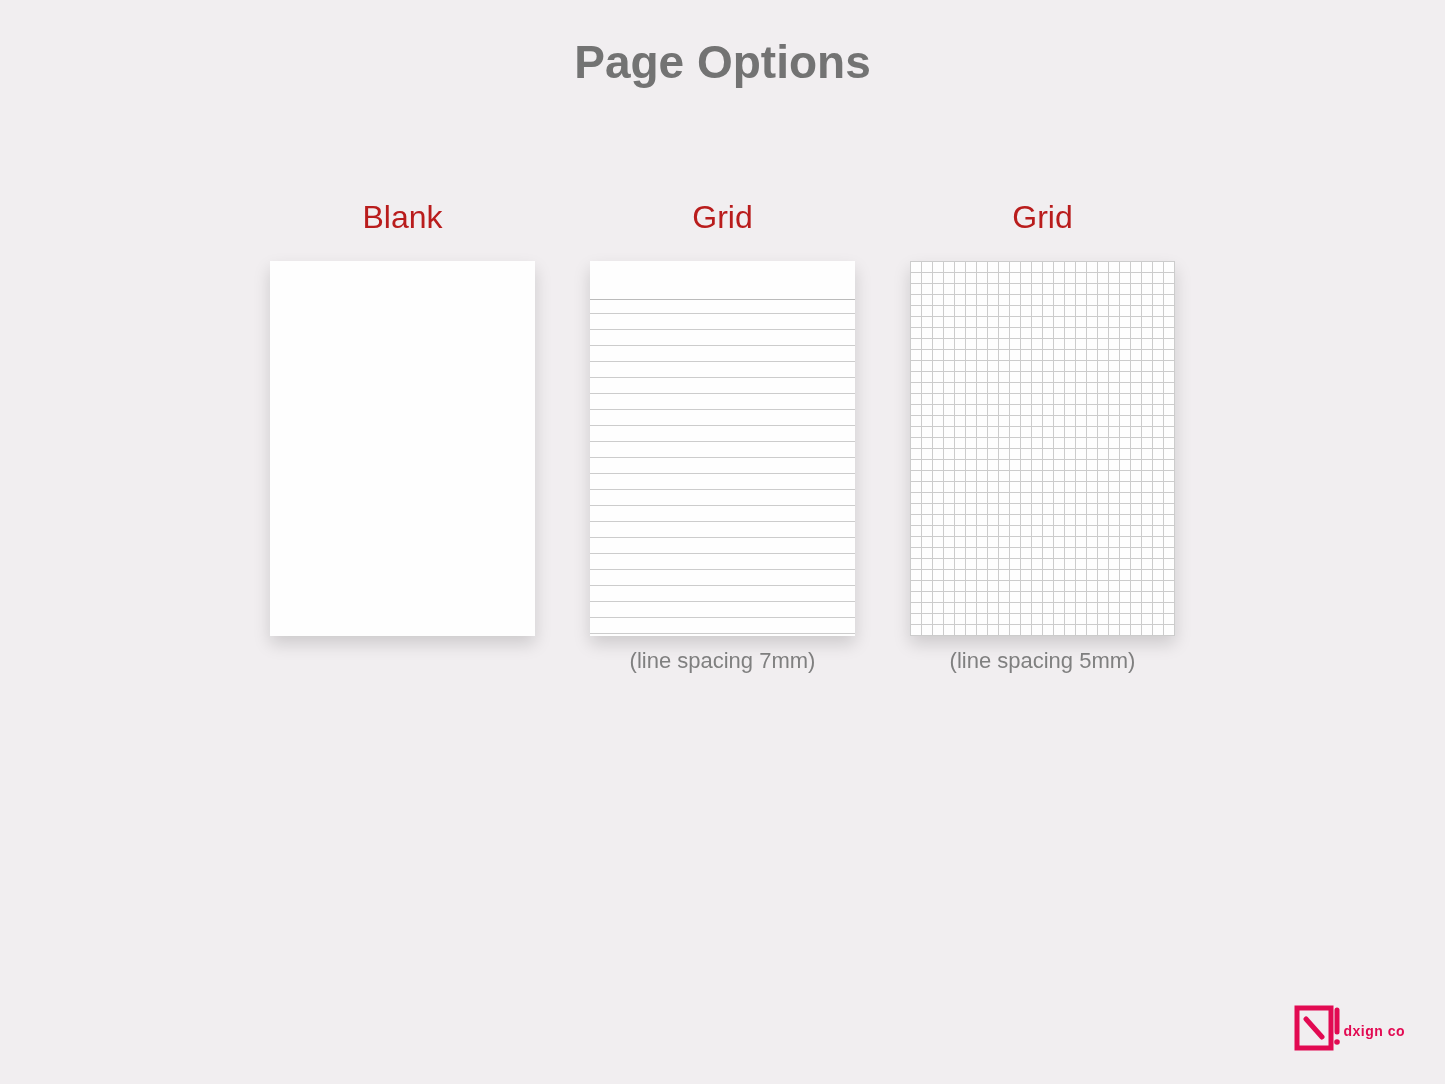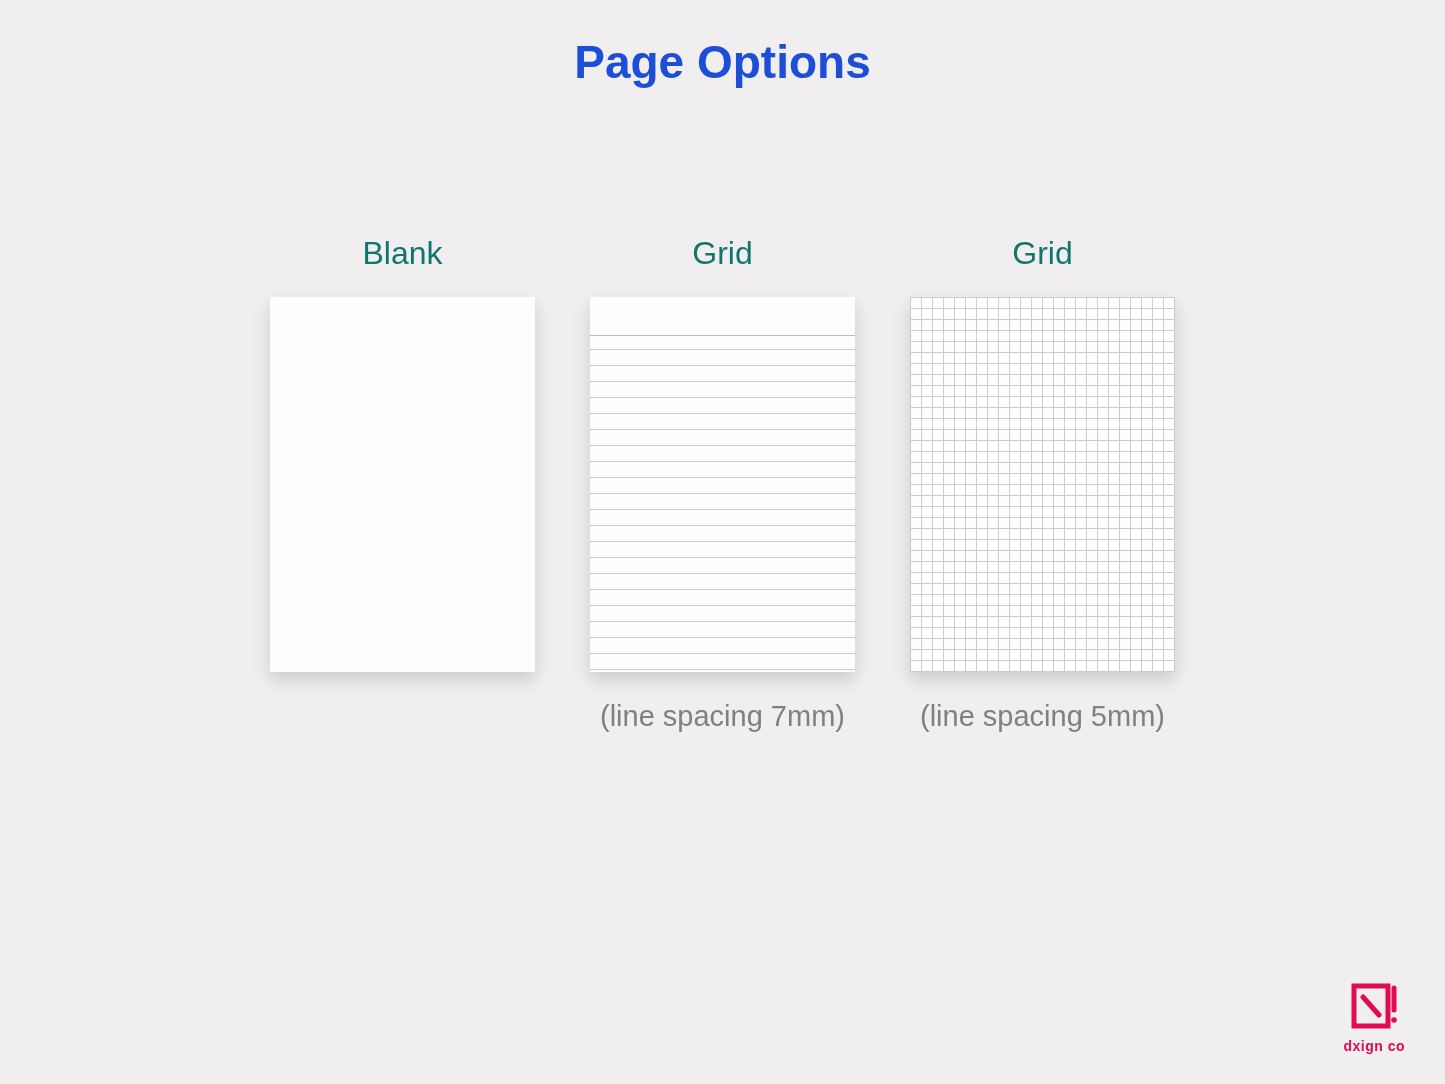--- a/index.html
+++ b/index.html
@@ -8,54 +8,53 @@
     height: 1084px;
     background: #f1eef0;
     font-family: Arial, Helvetica, sans-serif;
     position: relative;
     overflow: hidden;
   }
   .title {
     text-align: center;
     font-size: 46px;
     font-weight: bold;
-    color: #1d4ed8;
+    color: #737373;
     margin-top: 35px;
   }
   .options {
     display: flex;
     justify-content: center;
     gap: 40px;
     margin-top: 110px;
     padding: 0 40px;
   }
   .option {
     display: flex;
     flex-direction: column;
     align-items: center;
     width: 280px;
   }
   .option-label {
     font-size: 32px;
-    color: #0f766e;
+    color: #b91c1c;
     margin-bottom: 25px;
-    margin-top: 36px;
   }
   .page-preview {
     width: 265px;
     height: 375px;
     background: #fefefe;
     box-shadow: 0 8px 16px rgba(0,0,0,0.15);
     position: relative;
     overflow: hidden;
   }
   .option-caption {
-    font-size: 29px;
+    font-size: 22px;
     color: #808080;
-    margin-top: 28px;
+    margin-top: 12px;
     min-height: 30px;
   }
   
   .lined-top {
     position: absolute;
     top: 38px;
     left: 0;
     right: 0;
     height: 1px;
     background: #bbb;
@@ -91,21 +90,21 @@
       linear-gradient(to right, #ccc 1px, transparent 1px),
       linear-gradient(to bottom, #ccc 1px, transparent 1px);
     background-size: 11px 11px;
   }
   
   .logo {
     position: absolute;
     right: 40px;
     bottom: 30px;
     display: flex;
-    flex-direction: column;
+    flex-direction: row;
     align-items: center;
   }
   .logo svg { display: block; }
   .logo-text {
     font-size: 14px;
     font-weight: bold;
     color: #e20a52;
     margin-top: 6px;
     letter-spacing: 0.5px;
   }

